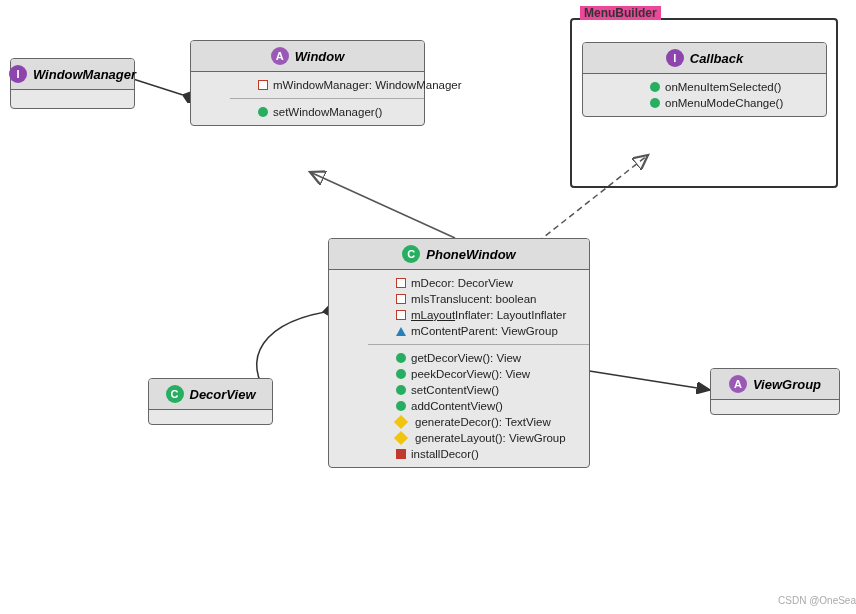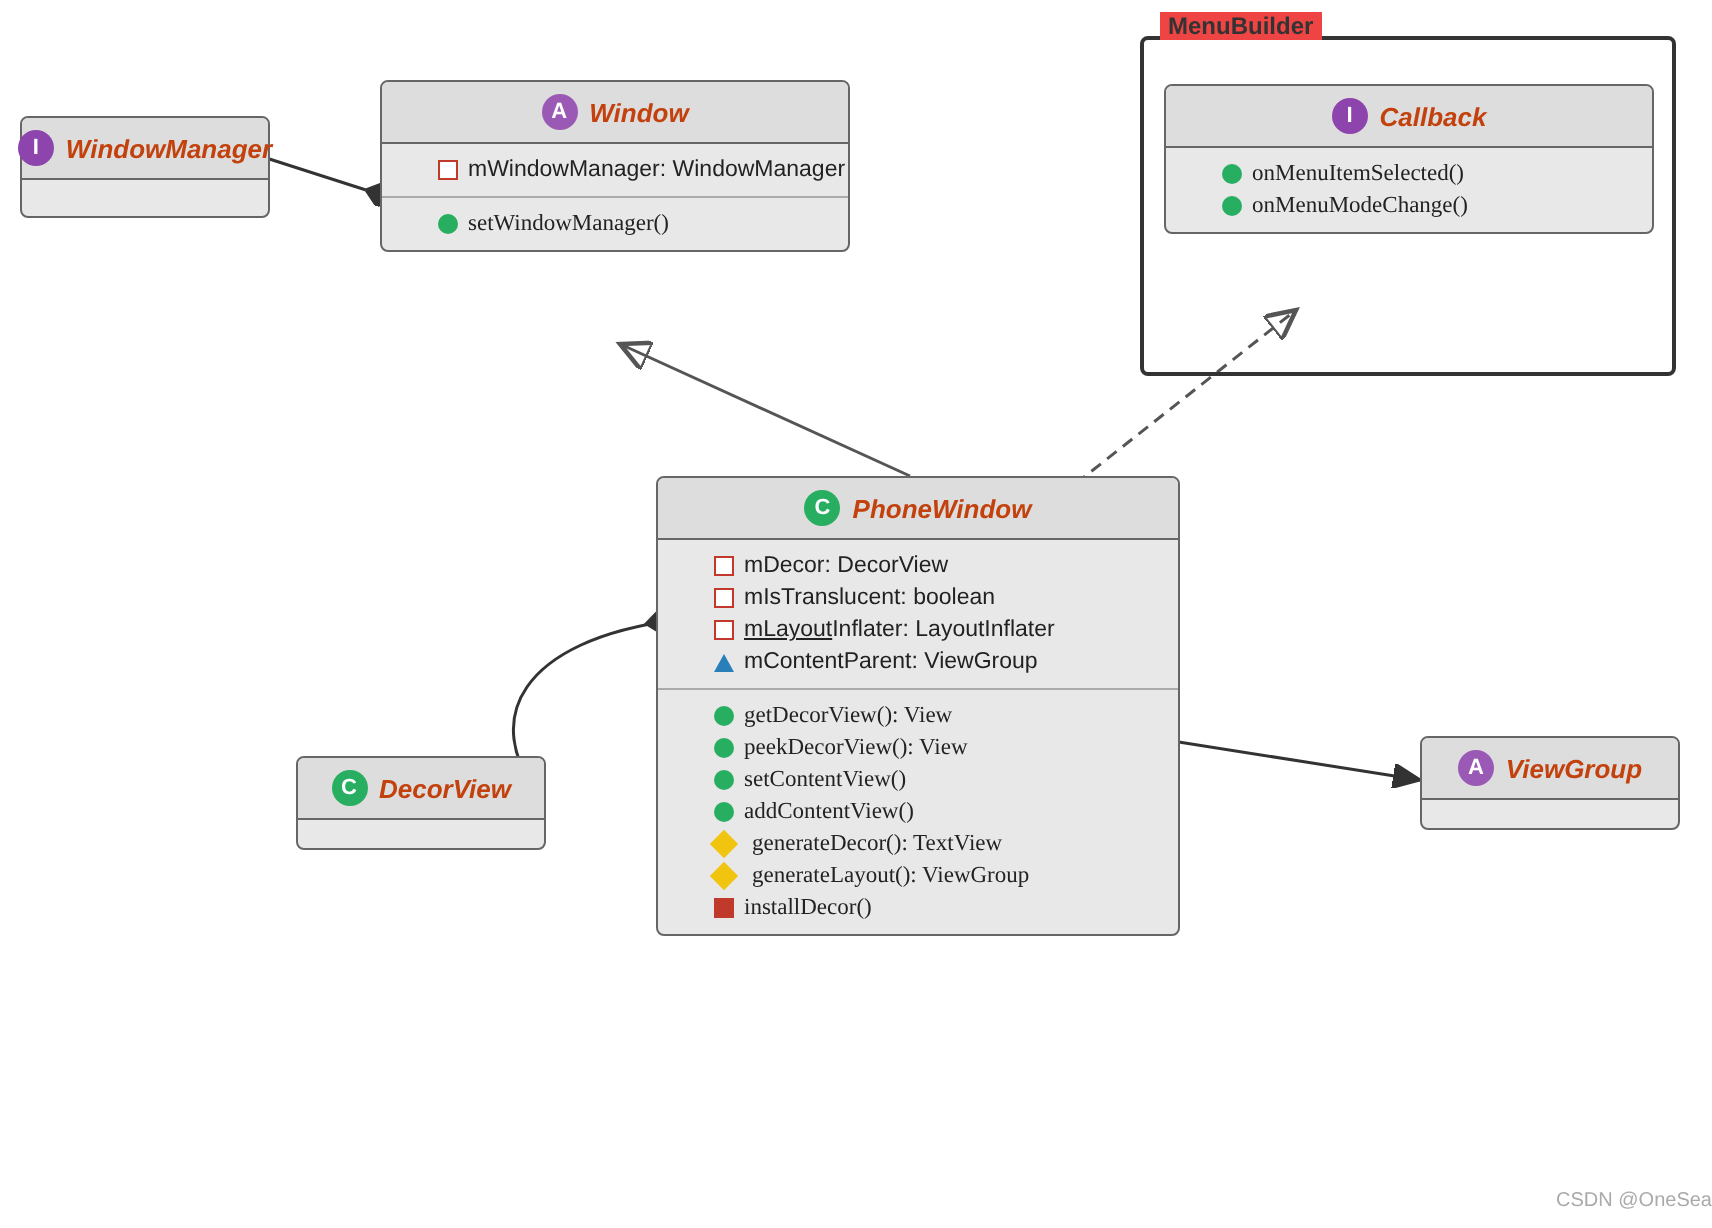--- a/index.html
+++ b/index.html
@@ -31,24 +31,24 @@
       padding: 6px 10px;
       border-radius: 3px 3px 0 0;
       display: flex;
       align-items: center;
       justify-content: center;
       gap: 6px;
     }
     .uml-box-section {
       padding: 5px 28px;
       border-bottom: 1px solid #aaa;
+      margin-left: 39px;
     }
     .uml-box-section:last-child {
       border-bottom: none;
-      font-family: Liberation Serif, serif;
     }
     .uml-box-section .item {
       display: flex;
       align-items: center;
       gap: 5px;
       padding: 2px 0;
       white-space: nowrap;
     }
     .circle-badge {
       width: 18px;
@@ -62,21 +62,21 @@
       flex-shrink: 0;
       color: white;
     }
     .circle-a { background: #9b59b6; }
     .circle-c { background: #27ae60; }
     .circle-i { background: #8e44ad; }
     .header-title {
       font-style: italic;
       font-size: 13px;
       font-weight: bold;
-      color: #c2410c;
+      color: #000000;
     }
     .icon-square-red {
       width: 10px; height: 10px;
       border: 1.5px solid #c0392b;
       background: #fff;
       flex-shrink: 0;
       display: inline-block;
     }
     .icon-circle-green {
       width: 10px; height: 10px;
@@ -116,21 +116,21 @@
     .outer-box {
       position: absolute;
       border: 2px solid #333;
       border-radius: 4px;
       background: transparent;
     }
     .outer-box-label {
       position: absolute;
       top: -14px;
       left: 8px;
-      background: #ef4444;
+      background: #ec4899;
       padding: 0 4px;
       font-weight: bold;
       font-size: 12px;
       color: #333;
     }
     svg.arrows {
       position: absolute;
       top: 0; left: 0;
       width: 856px;
       height: 614px;

